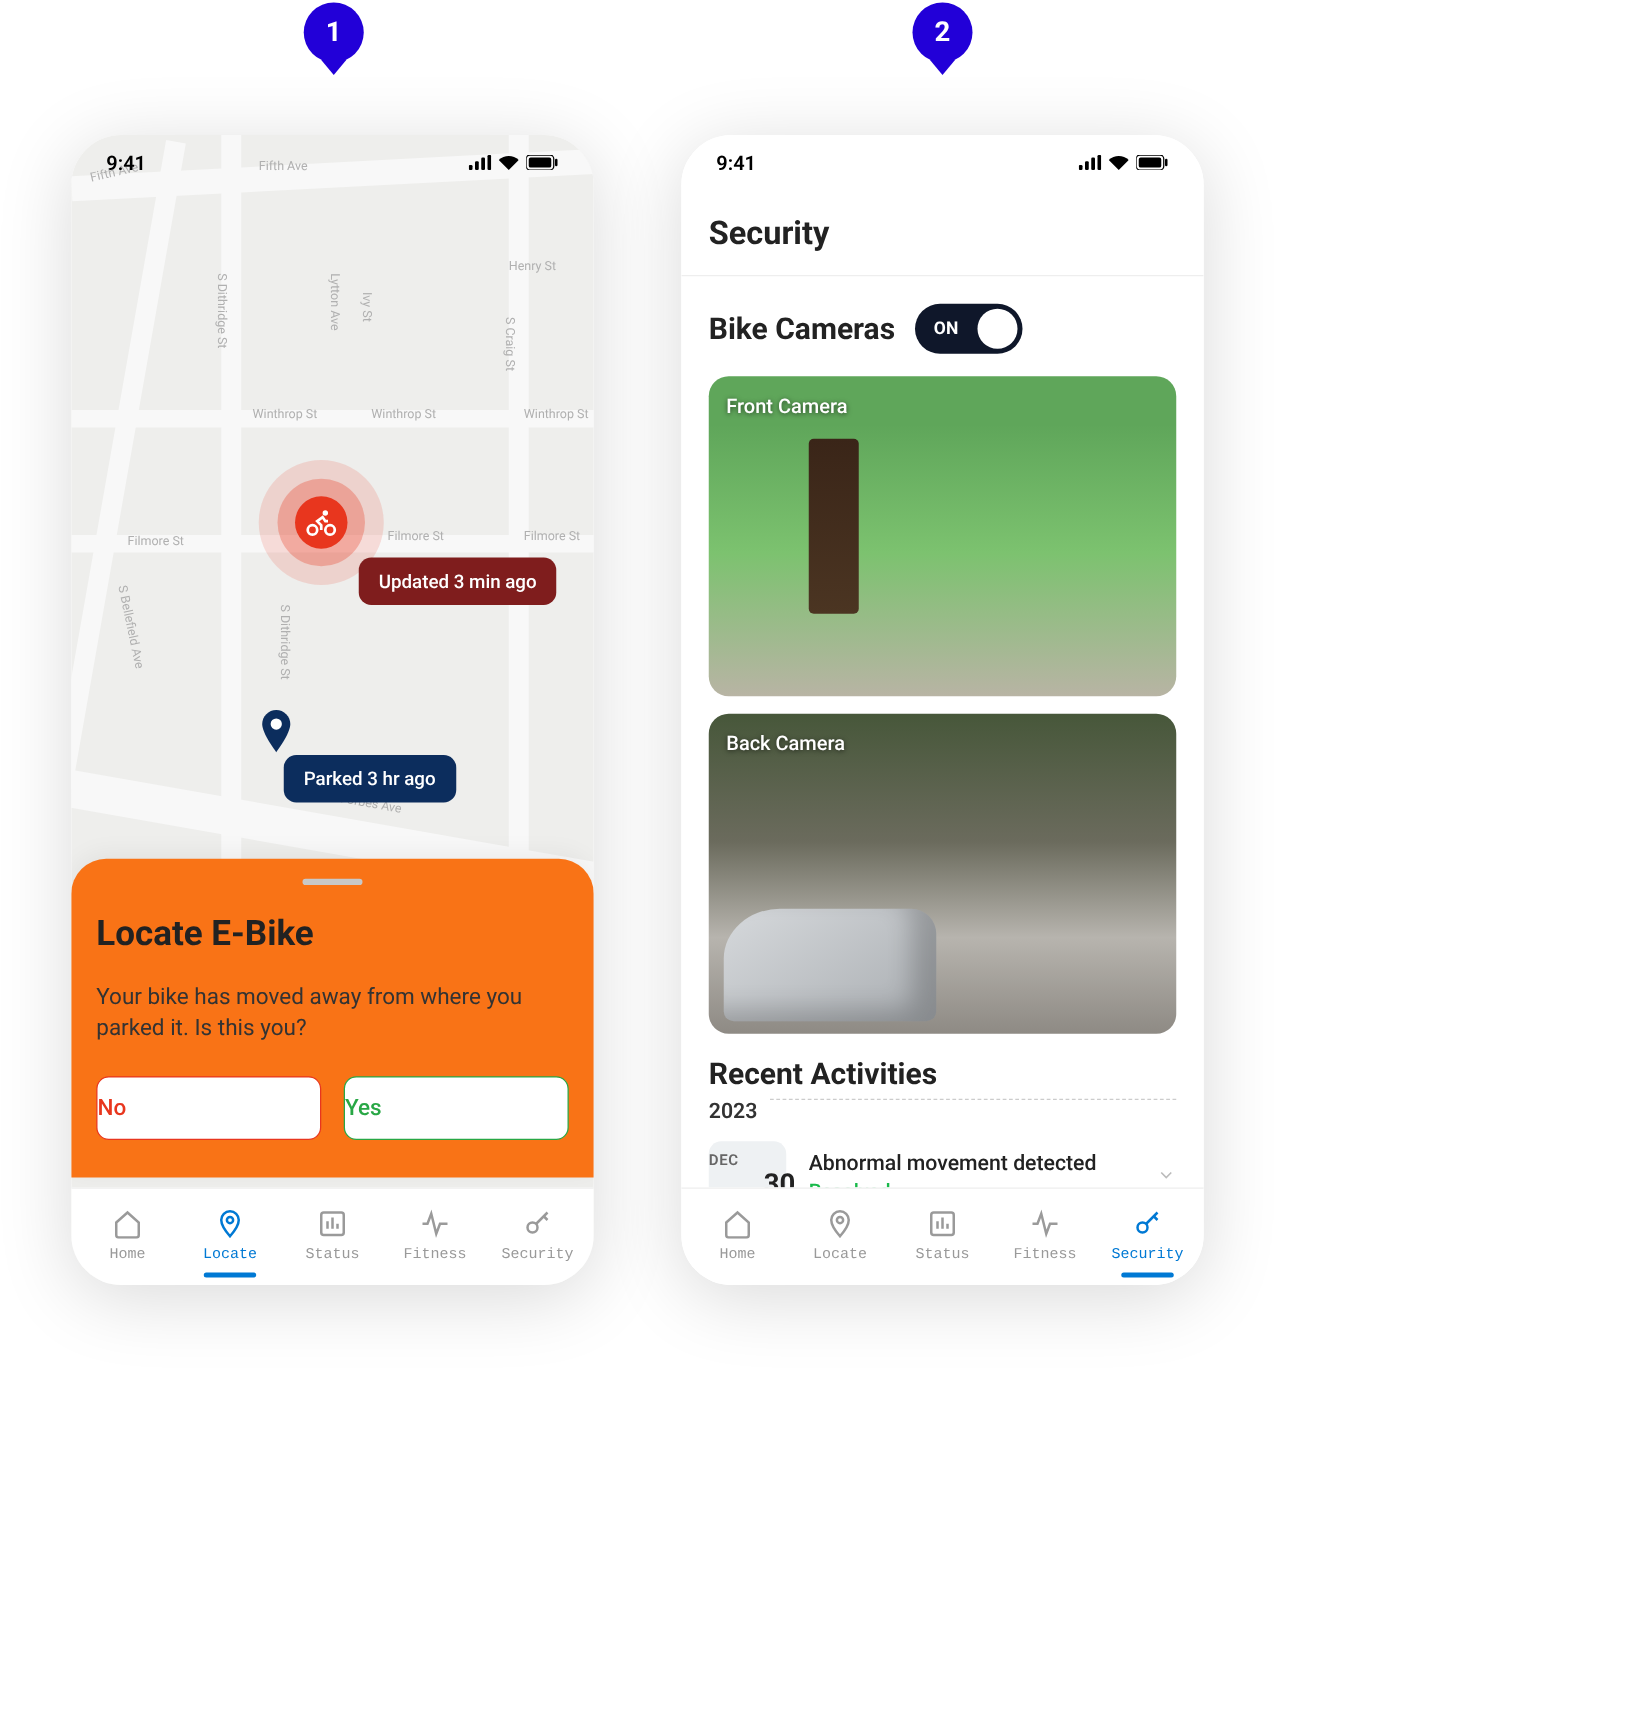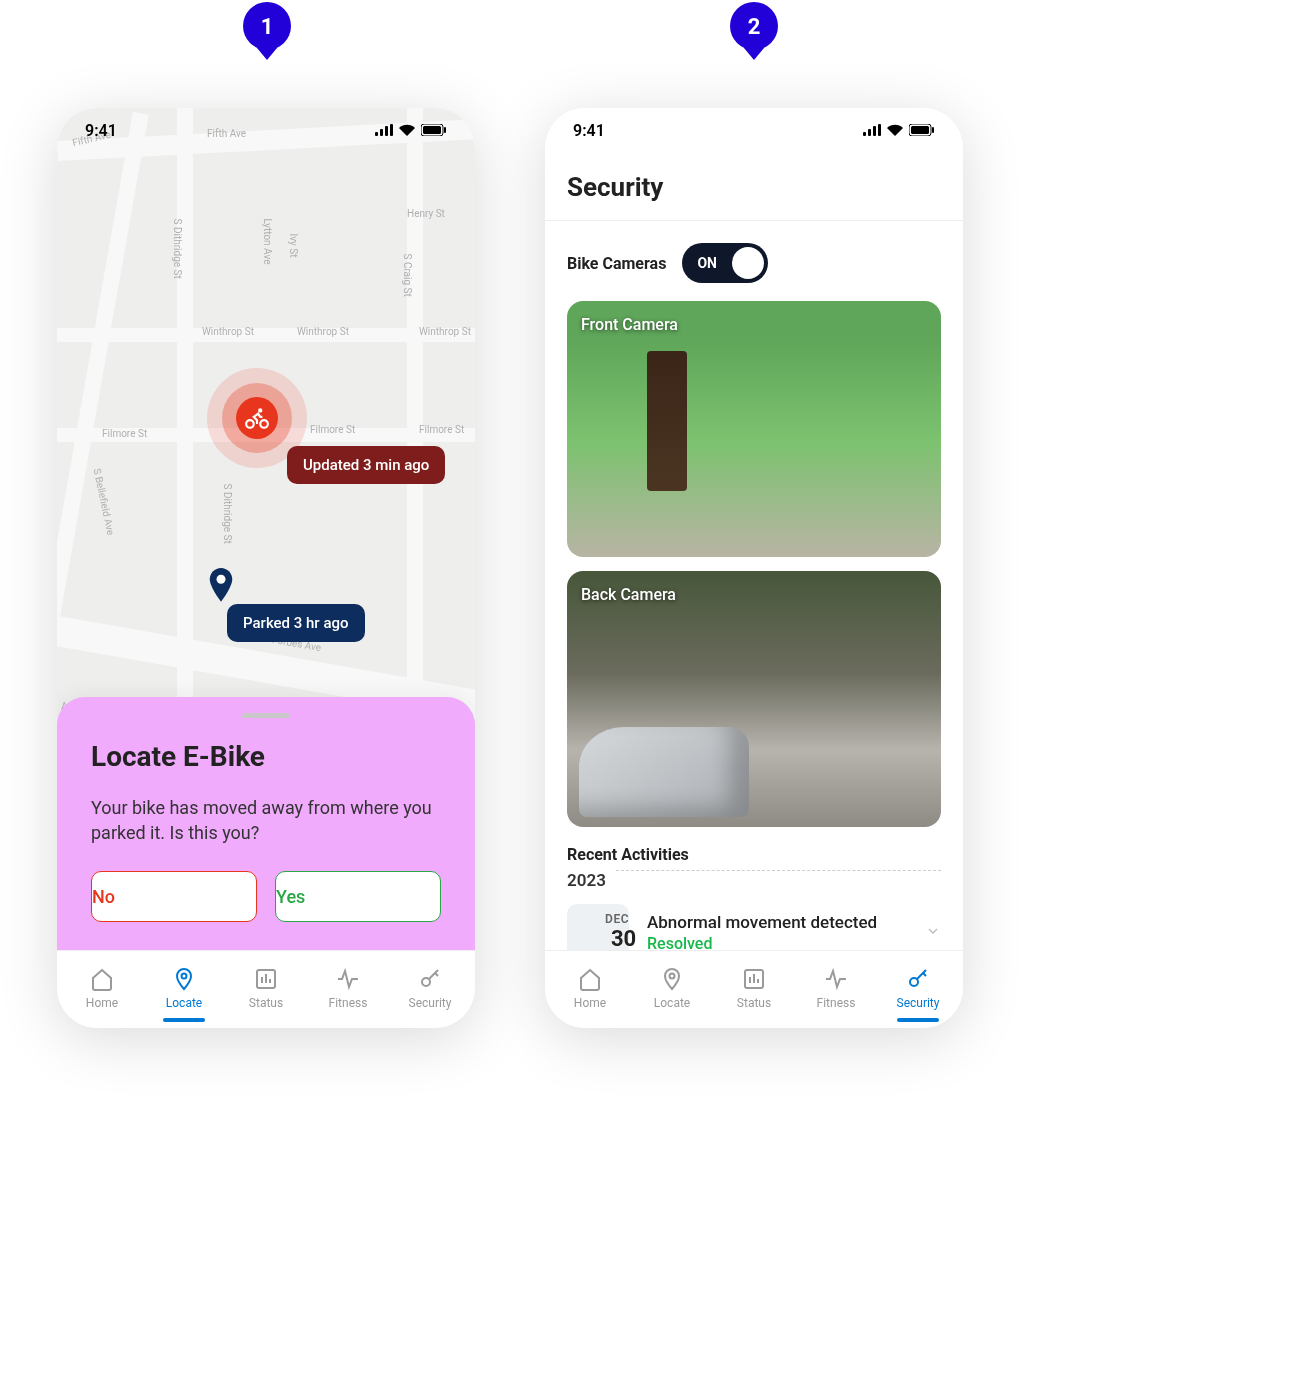--- a/index.html
+++ b/index.html
@@ -111,24 +111,24 @@
     left: 170px; top: 496px;
     background: #0c2d5d;
     color: #fff;
     border-radius: 10px;
     padding: 10px 16px;
     font-size: 15px;
     font-weight: 500;
   }
   .sheet {
     position: absolute;
-    left: 0; right: 0; bottom: 76px;
-    background: #f0abfc;
+    left: 0; right: 0; bottom: 86px;
+    background: #f97316;
     border-radius: 28px 28px 0 0;
-    padding: 16px 34px 30px;
+    padding: 16px 20px 30px;
     box-shadow: 0 -4px 20px rgba(0,0,0,0.05);
   }
   .grabber {
     width: 48px; height: 5px;
     background: #c8c8c8;
     border-radius: 3px;
     margin: 0 auto 22px;
   }
   .sheet-title {
     font-size: 28px;
@@ -157,20 +157,21 @@
   .tabbar {
     position: absolute;
     left: 0; right: 0; bottom: 0;
     height: 78px;
     background: #fff;
     border-top: 1px solid #eee;
     display: flex;
     justify-content: space-around;
     align-items: center;
     padding: 6px 4px 10px;
+    font-family: Liberation Mono, monospace;
   }
   .tab {
     flex: 1;
     display: flex;
     flex-direction: column;
     align-items: center;
     gap: 4px;
     color: #9a9a9a;
     font-size: 12px;
     position: relative;
@@ -204,21 +205,21 @@
   .section {
     padding: 22px;
   }
   .row {
     display: flex;
     align-items: center;
     gap: 16px;
     margin-bottom: 18px;
   }
   .section-title {
-    font-size: 16px;
+    font-size: 24px;
     font-weight: 700;
     color: #222;
   }
   .toggle {
     width: 86px; height: 40px;
     background: #0f172a;
     border-radius: 20px;
     position: relative;
     color: #fff;
     font-weight: 700;
@@ -282,21 +283,21 @@
     display: flex;
     align-items: center;
     gap: 18px;
     margin-top: 14px;
   }
   .date-chip {
     width: 62px;
     background: #eef1f3;
     border-radius: 10px;
     padding: 8px 0 10px;
-    text-align: right;
+    text-align: left;
   }
   .date-month { font-size: 12px; color: #666; font-weight: 600; letter-spacing: 0.5px; }
   .date-day { font-size: 22px; font-weight: 700; color: #222; padding-left: 44px; }
   .activity-body { flex: 1; }
   .activity-title { font-size: 17px; color: #222; font-weight: 500; margin-bottom: 2px; }
   .activity-status { font-size: 16px; color: #18b94a; font-weight: 500; }
   .chev { color: #bbb; }
 </style>
 </head>
 <body>

